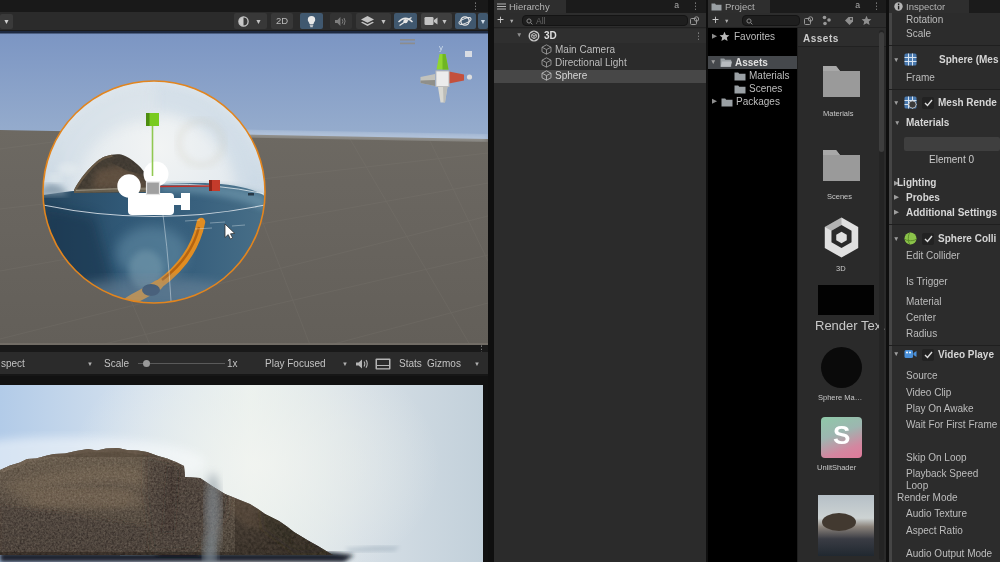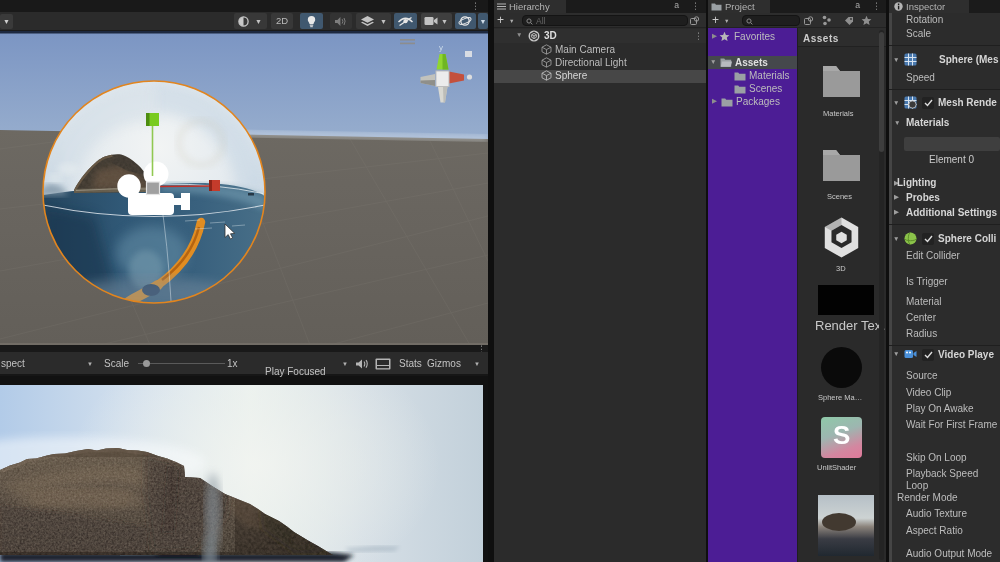--- a/index.html
+++ b/index.html
@@ -236,21 +236,21 @@
   <div class="abs" id="game-panel" style="left:0; top:345px; width:488px; height:217px; background:#111111;">
     <div class="abs" style="left:0; top:0; width:488px; height:7px; background:#191919;"></div>
     <div class="abs" style="left:477px; top:-1px; color:#9a9a9a; font-size:9px;">⋮</div>
     <div class="abs" id="game-toolbar" style="left:0; top:7px; width:488px; height:24px; background:#2b2b2b; border-bottom:2px solid #161616;">
       <div class="t" style="left:1px; top:6px; color:#c2c2c2;">spect</div>
       <div class="abs" style="left:87px; top:9px; color:#b0b0b0; font-size:6px;">▼</div>
       <div class="t" style="left:104px; top:6px; color:#c2c2c2;">Scale</div>
       <div class="abs" style="left:138px; top:11px; width:87px; height:1px; background:#5a5a5a;"></div>
       <div class="abs" style="left:143px; top:8px; width:7px; height:7px; border-radius:50%; background:#999999;"></div>
       <div class="t" style="left:227px; top:6px; color:#c2c2c2;">1x</div>
-      <div class="t" style="left:265px; top:6px; color:#c2c2c2;margin-top:8px;">Play Focused</div>
+      <div class="t" style="left:265px; top:6px; color:#c2c2c2;">Play Focused</div>
       <div class="abs" style="left:342px; top:9px; color:#b0b0b0; font-size:6px;">▼</div>
       <svg class="abs" style="left:355px; top:6px;" width="14" height="12" viewBox="0 0 14 12">
           <path d="M1 4.5 h2.6 L7 1.5 v9 L3.6 7.5 H1 Z" fill="#b5b5b5"></path>
           <path d="M9 3.5 q1.6 2.2 0 5 M11 2.2 q2.5 3.2 0 7.6" stroke="#b5b5b5" stroke-width="1.1" fill="none"></path>
         </svg>
       <svg class="abs" style="left:375px; top:6px;" width="16" height="12" viewBox="0 0 16 12">
           <rect x="0.5" y="0.5" width="15" height="11" rx="1" fill="#b5b5b5"></rect>
           <rect x="2" y="2" width="12" height="5" fill="#2b2b2b"></rect>
           <rect x="2" y="8" width="12" height="2.2" fill="#2b2b2b"></rect>
         </svg>
@@ -374,21 +374,21 @@
         <path d="M5.5 0.8 L10 3.2 V7.8 L5.5 10.2 L1 7.8 V3.2 Z M1 3.2 L5.5 5.6 L10 3.2 M5.5 5.6 V10.2" fill="none" stroke="#9a9a9a" stroke-width="0.9"></path>
       </svg>
     <div class="t" style="left:61px; top:57px;">Directional Light</div>
     <div class="abs" style="left:0; top:69.5px; width:212px; height:13.5px; background:#474747;"></div>
     <svg class="abs" style="left:47px; top:70px;" width="11" height="11" viewBox="0 0 11 11">
         <path d="M5.5 0.8 L10 3.2 V7.8 L5.5 10.2 L1 7.8 V3.2 Z M1 3.2 L5.5 5.6 L10 3.2 M5.5 5.6 V10.2" fill="none" stroke="#b8b8b8" stroke-width="0.9"></path>
       </svg>
     <div class="t" style="left:61px; top:70px; color:#d8d8d8;">Sphere</div>
   </div>
 
-  <div class="abs" id="proj" style="left:708px; top:0; width:178px; height:562px; background:#4c1d95;">
+  <div class="abs" id="proj" style="left:708px; top:0; width:178px; height:562px; background:#000000;">
 
     <div class="abs" style="left:0; top:0; width:178px; height:13px; background:#1b1b1b;"></div>
     <div class="abs" style="left:0; top:0; width:62px; height:13px; background:#2e2e2e;"></div>
     <svg class="abs" style="left:3px; top:2px;" width="11" height="9" viewBox="0 0 11 9">
         <path d="M0.5 1.5 h3.5 l1 1.2 h5.5 v5.8 h-10 Z" fill="#9aa0a4"></path>
       </svg>
     <div class="tab" style="left:17px; top:1px;">Project</div>
     <div class="abs" style="left:147px; top:1px; color:#a8a8a8; font-size:9px; font-family:'Liberation Mono',monospace;">a</div>
     <div class="abs" style="left:164px; top:1px; color:#9a9a9a; font-size:9px;">⋮</div>
 
@@ -504,21 +504,21 @@
     <div class="t" style="left:17px; top:14px;">Rotation</div>
     <div class="t" style="left:17px; top:28px;">Scale</div>
     <div class="abs" style="left:0; top:45px; width:111px; height:1px; background:#1f1f1f;"></div>
 
     <div class="abs" style="left:4px; top:56px; color:#9e9e9e; font-size:6.5px;">▼</div>
     <svg class="abs" style="left:15px; top:53px;" width="13" height="13" viewBox="0 0 13 13">
         <rect x="0.5" y="0.5" width="12" height="12" rx="1.5" fill="#4a7ab0"></rect>
         <path d="M0.5 4.5 h12 M0.5 8.5 h12 M4.5 0.5 v12 M8.5 0.5 v12" stroke="#d8e4f0" stroke-width="1"></path>
       </svg>
     <div class="tb" style="left:50px; top:54px;">Sphere (Mes</div>
-    <div class="t" style="left:17px; top:72px;">Speed</div>
+    <div class="t" style="left:17px; top:72px;">Frame</div>
     <div class="abs" style="left:0; top:89px; width:111px; height:1px; background:#1f1f1f;"></div>
 
     <div class="abs" style="left:4px; top:99px; color:#9e9e9e; font-size:6.5px;">▼</div>
     <svg class="abs" style="left:15px; top:96px;" width="13" height="13" viewBox="0 0 13 13">
         <rect x="0.5" y="0.5" width="12" height="12" rx="1.5" fill="#4a7ab0"></rect>
         <path d="M0.5 4.5 h12 M0.5 8.5 h12 M4.5 0.5 v12 M8.5 0.5 v12" stroke="#d8e4f0" stroke-width="1"></path>
         <circle cx="8.5" cy="8.5" r="3.6" fill="#3a3a3a"></circle>
         <circle cx="8.5" cy="8.5" r="3.6" fill="none" stroke="#c8c8c8" stroke-width="0.8"></circle>
       </svg>
     <div class="abs" style="left:33px; top:96.5px; width:12px; height:12px; background:#222222; border-radius:2px;"></div>

